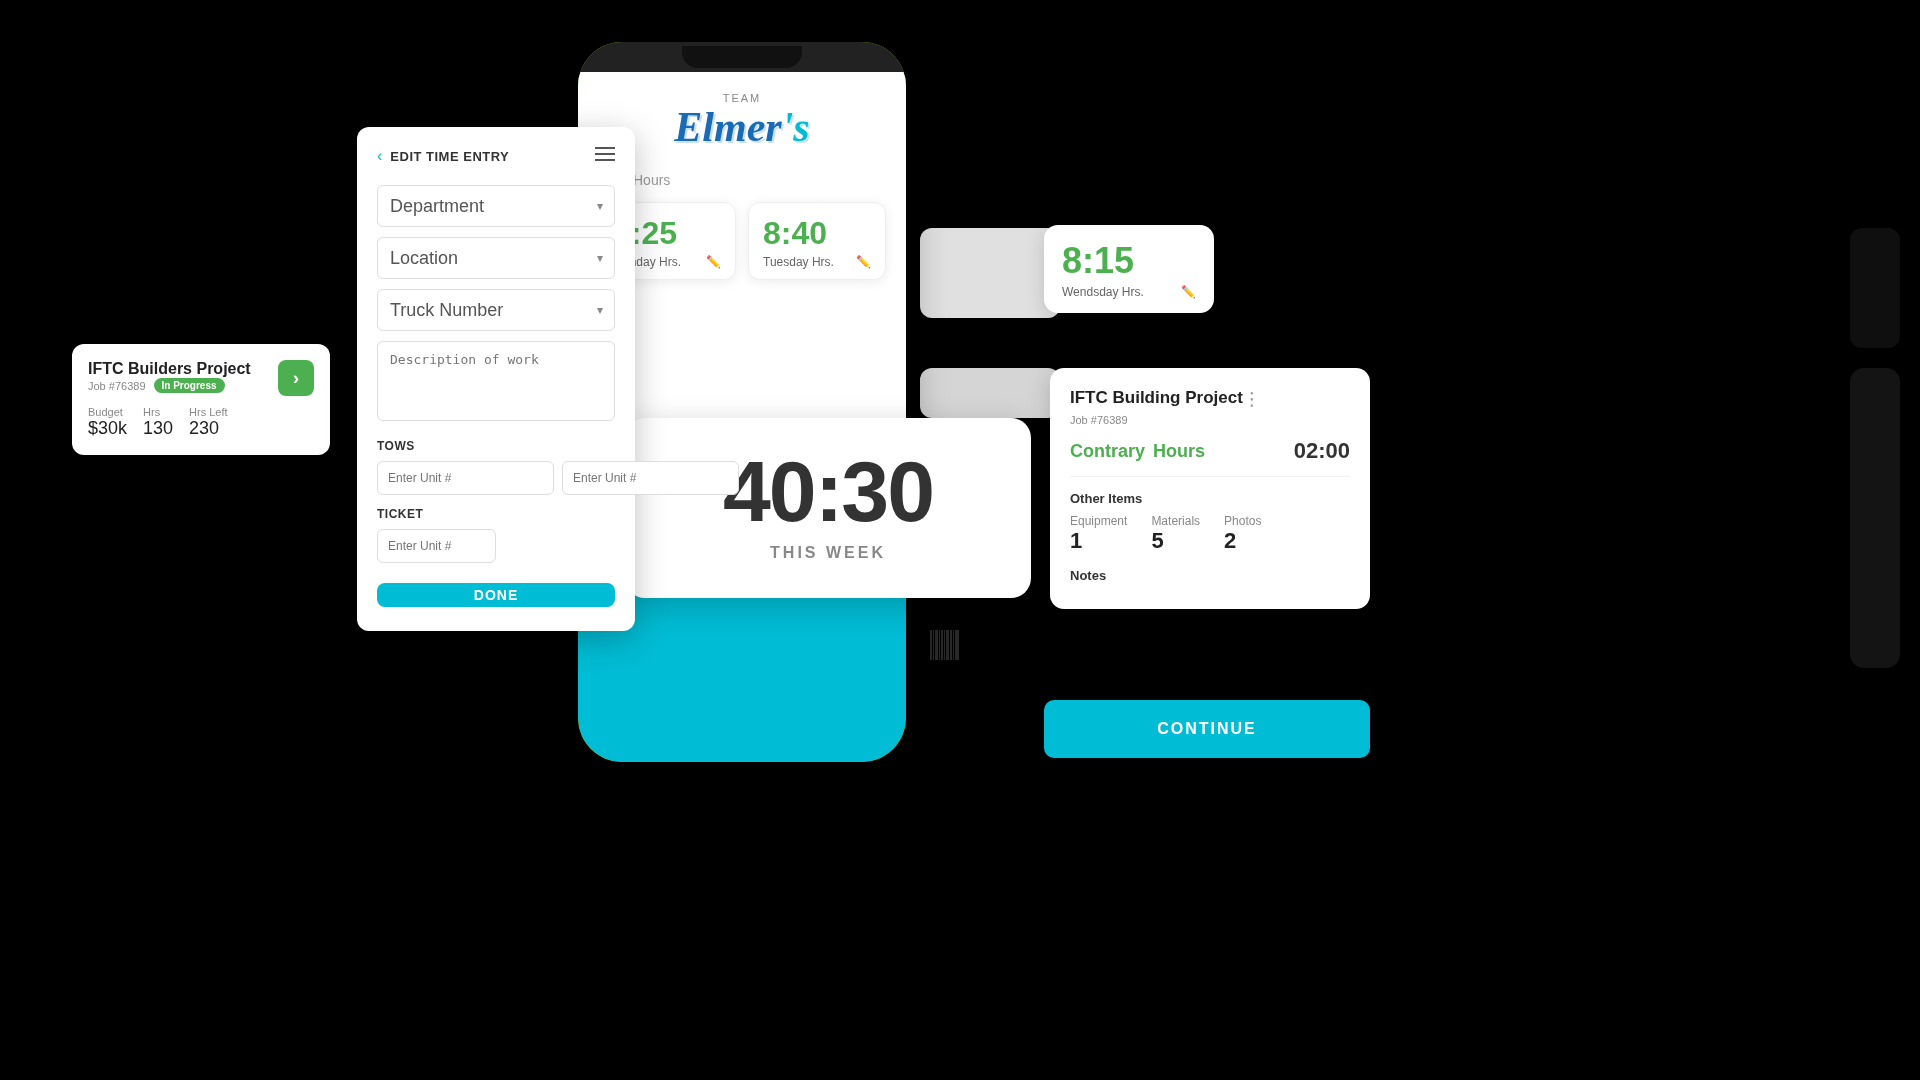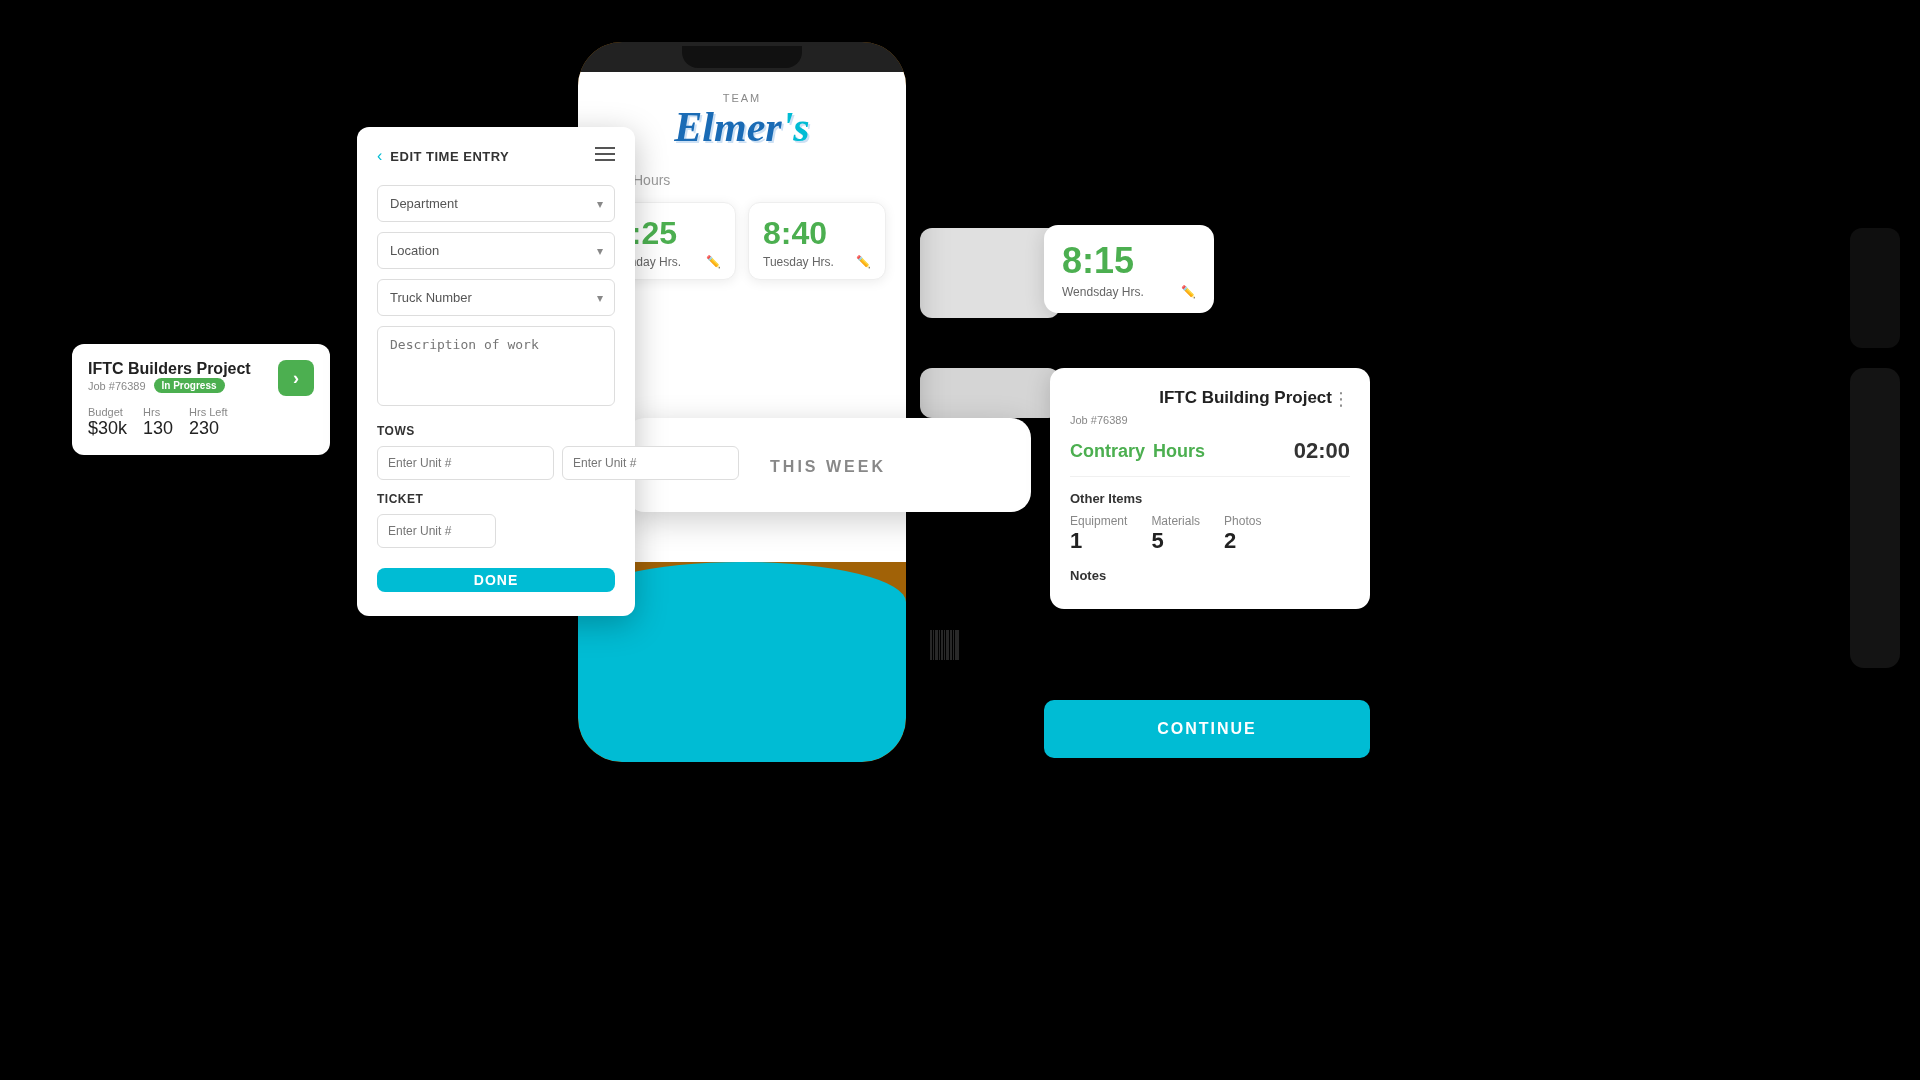--- a/index.html
+++ b/index.html
@@ -116,21 +116,21 @@
     }
     .form-select-wrapper {
       position: relative;
       margin-bottom: 10px;
     }
     .form-select-wrapper select {
       width: 100%;
       padding: 10px 12px;
       border: 1.5px solid #ddd;
       border-radius: 6px;
-      font-size: 13px;
+      font-size: 18px;
       color: #555;
       background: #fff;
       appearance: none;
       cursor: pointer;
       outline: none;
     }
     .select-chevron {
       position: absolute;
       right: 12px;
       top: 50%;
@@ -196,21 +196,21 @@
       margin-top: 20px;
     }
 
     
     .phone-mockup {
       position: absolute;
       left: 578px;
       top: 42px;
       width: 328px;
       height: 720px;
-      background: #a16207;
+      background: #84cc16;
       border-radius: 44px;
       box-shadow: 0 8px 40px rgba(0,0,0,0.4);
       z-index: 5;
       overflow: hidden;
       display: flex;
       flex-direction: column;
     }
     .phone-notch-area {
       background: #222;
       height: 30px;
@@ -371,21 +371,21 @@
       top: 368px;
       width: 320px;
       background: #fff;
       border-radius: 14px;
       padding: 20px;
       box-shadow: 0 4px 24px rgba(0,0,0,0.18);
       z-index: 9;
     }
     .building-card-header {
       display: flex;
-      justify-content: flex-end;
+      justify-content: flex-start;
       align-items: flex-start;
       margin-bottom: 4px;
     }
     .building-card-title {
       font-size: 17px;
       font-weight: 700;
       color: #222;
     }
     .three-dots {
       font-size: 18px;
@@ -627,20 +627,21 @@
           <span class="hours-day-label">Tuesday Hrs.</span>
           <span class="edit-pencil">✏️</span>
         </div>
       </div>
     </div>
   </div>
   <div class="phone-bottom-bg"></div>
 </div>
 
 <div class="timer-card">
+  <div class="timer-time">40:30</div>
   <div class="timer-label">THIS WEEK</div>
 </div>
 
 <div class="wed-card">
   <div class="wed-hours-value">8:15</div>
   <div class="wed-day-row">
     <span class="wed-day-label">Wendsday Hrs.</span>
     <span class="edit-pencil">✏️</span>
   </div>
 </div>

